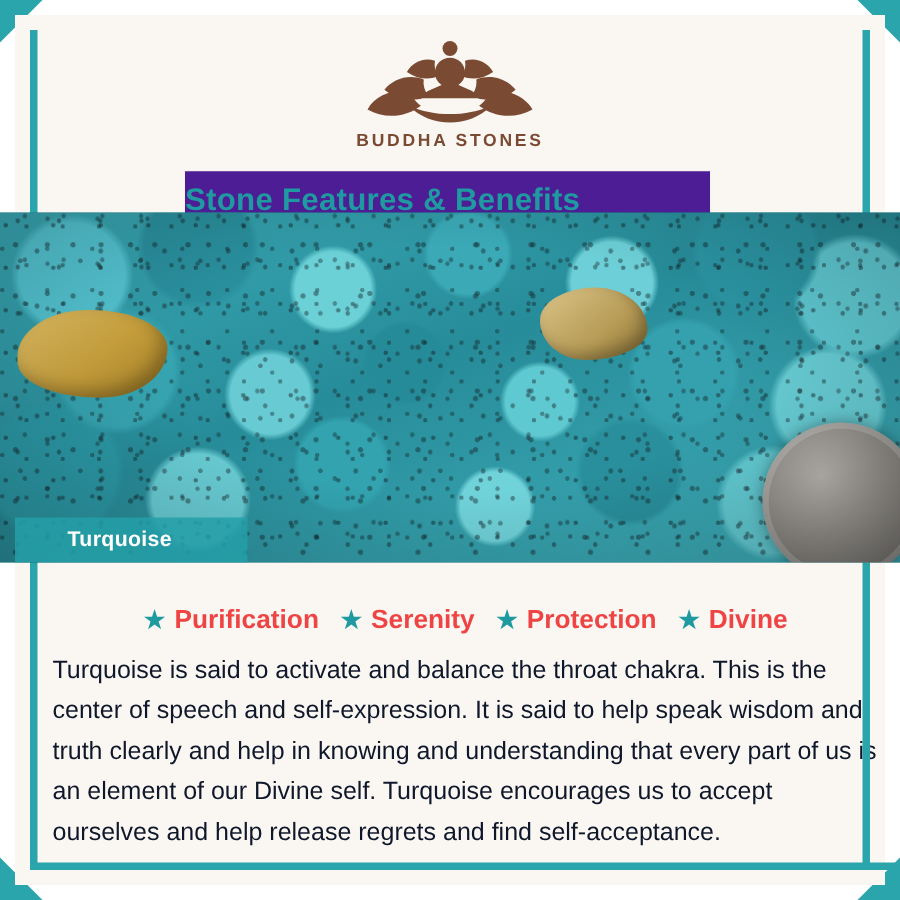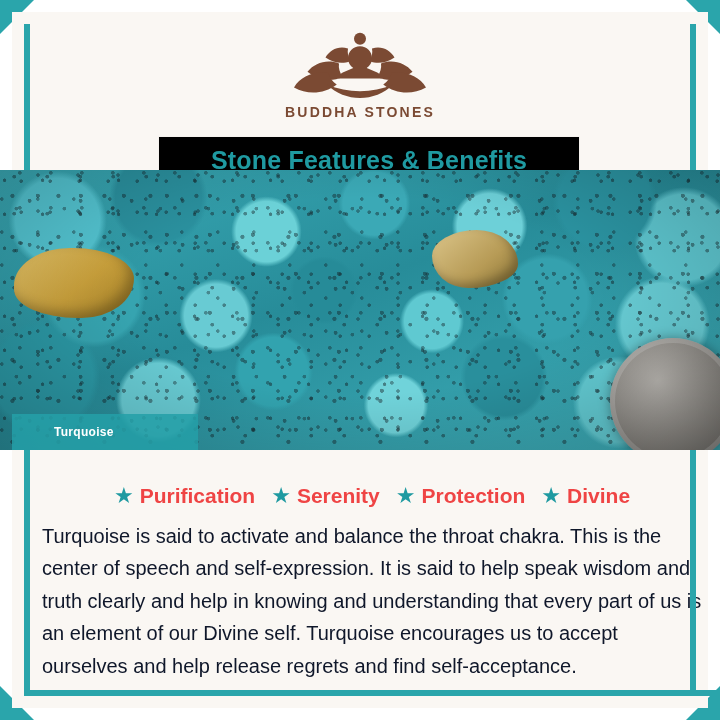--- a/index.html
+++ b/index.html
@@ -89,28 +89,28 @@
     margin-top: 3px;
     font-size: 14px;
     letter-spacing: 2.2px;
     color: #7b4a33;
     font-weight: 700;
     font-family: "Liberation Sans", sans-serif;
   }
 
   .title-bar {
     position: absolute;
-    left: 147px;
+    left: 136px;
     top: 125px;
     width: 420px;
     height: 46px;
-    background: #000000;
+    background: #4c1d95;
     display: flex;
     align-items: center;
-    justify-content: center;
+    justify-content: flex-start;
     box-shadow: 0 0 0 1px rgba(0,0,0,0.02);
   }
   .title-bar h1 {
     margin: 0;
     font-size: 25px;
     font-weight: 700;
     color: #1f9aa1;
     letter-spacing: 0.2px;
     white-space: nowrap;
     font-family: "Liberation Sans", sans-serif;
@@ -214,21 +214,21 @@
     min-width: 186px;
     background: rgba(36,160,168,0.86);
     display: flex;
     align-items: center;
     padding-left: 42px;
     padding-right: 24px;
     box-sizing: border-box;
   }
   .stone-label span {
     color: #ffffff;
-    font-size: 12px;
+    font-size: 17px;
     font-weight: 600;
     letter-spacing: 0.3px;
     font-family: "Liberation Sans", sans-serif;
   }
 
   
   .benefits {
     position: absolute;
     left: 12px;
     top: 462px;

